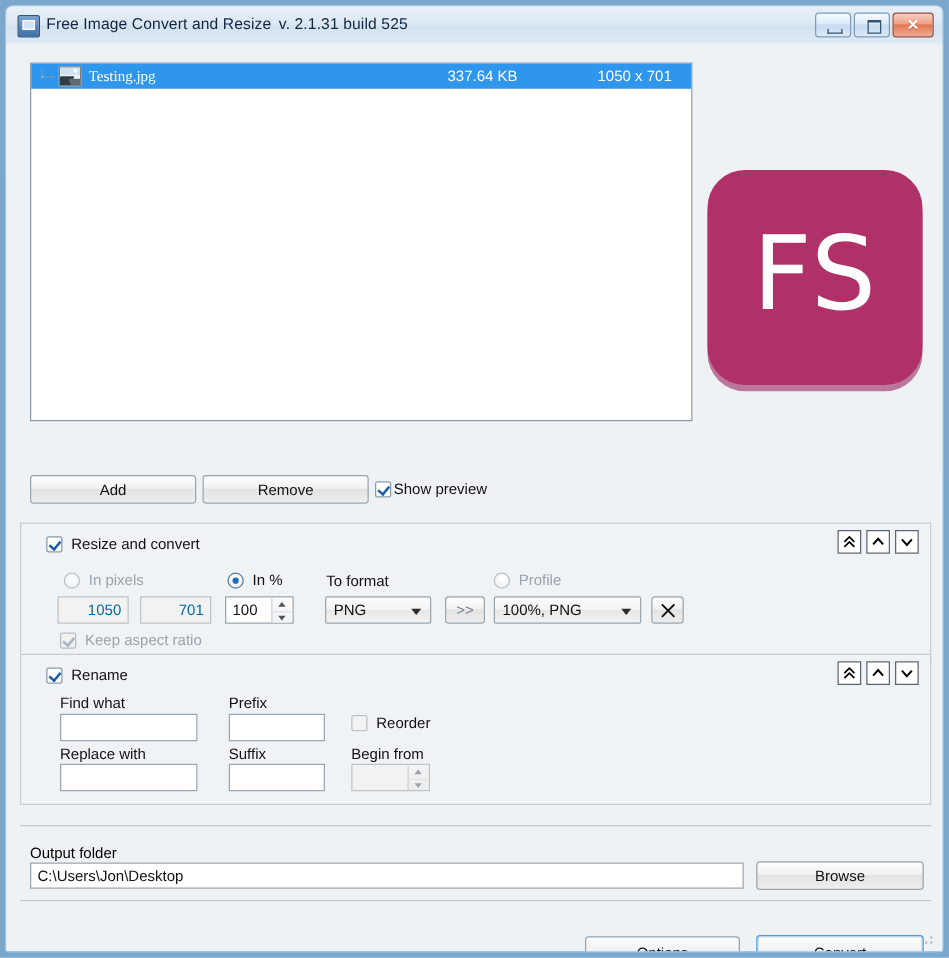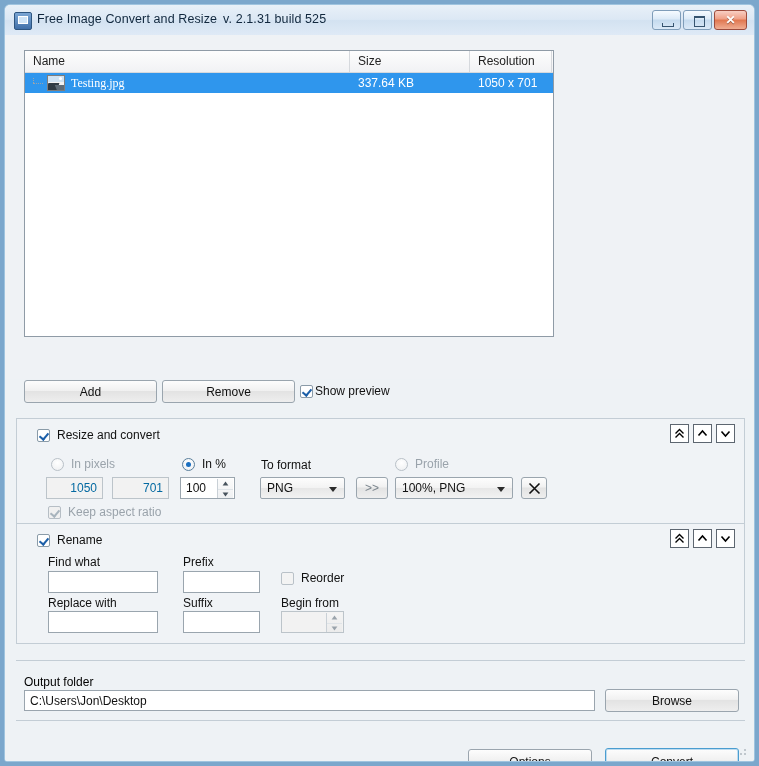--- a/index.html
+++ b/index.html
@@ -258,43 +258,41 @@
           <span class="g">✕</span>
         </div>
     </div>
   </div>
 
   <div class="client">
 
     <div class="toppanel">
 
       <div class="filelist">
-        <div class="lv-head">
-          <div class="col col-name">Name</div>
-          <div class="col col-size">Size</div>
-          <div class="col col-res">Resolution</div>
-        </div>
 
         <div class="lv-row sel first">
           <div class="cell name">
             <span class="tree-elbow"></span>
             <span class="thumb">
               <i class="sky"></i>
                 <i class="hill"></i>
                 <i class="hill2"></i>
                 <i class="sun"></i>
             </span>
             <span>Testing.jpg</span>
           </div>
           <div class="cell size">337.64 KB</div>
           <div class="cell res">1050 x 701</div>
         </div>
 
       </div>
 
+      <div class="fslogo">
+        <span>FS</span>
+      </div>
 
       <div class="btn btn-add">Add</div>
       <div class="btn btn-remove">Remove</div>
       <div class="showprev">
         <span class="chk on"></span>
         <span class="lbl">Show preview</span>
       </div>
     </div>
 
     <div class="section sec-resize">

